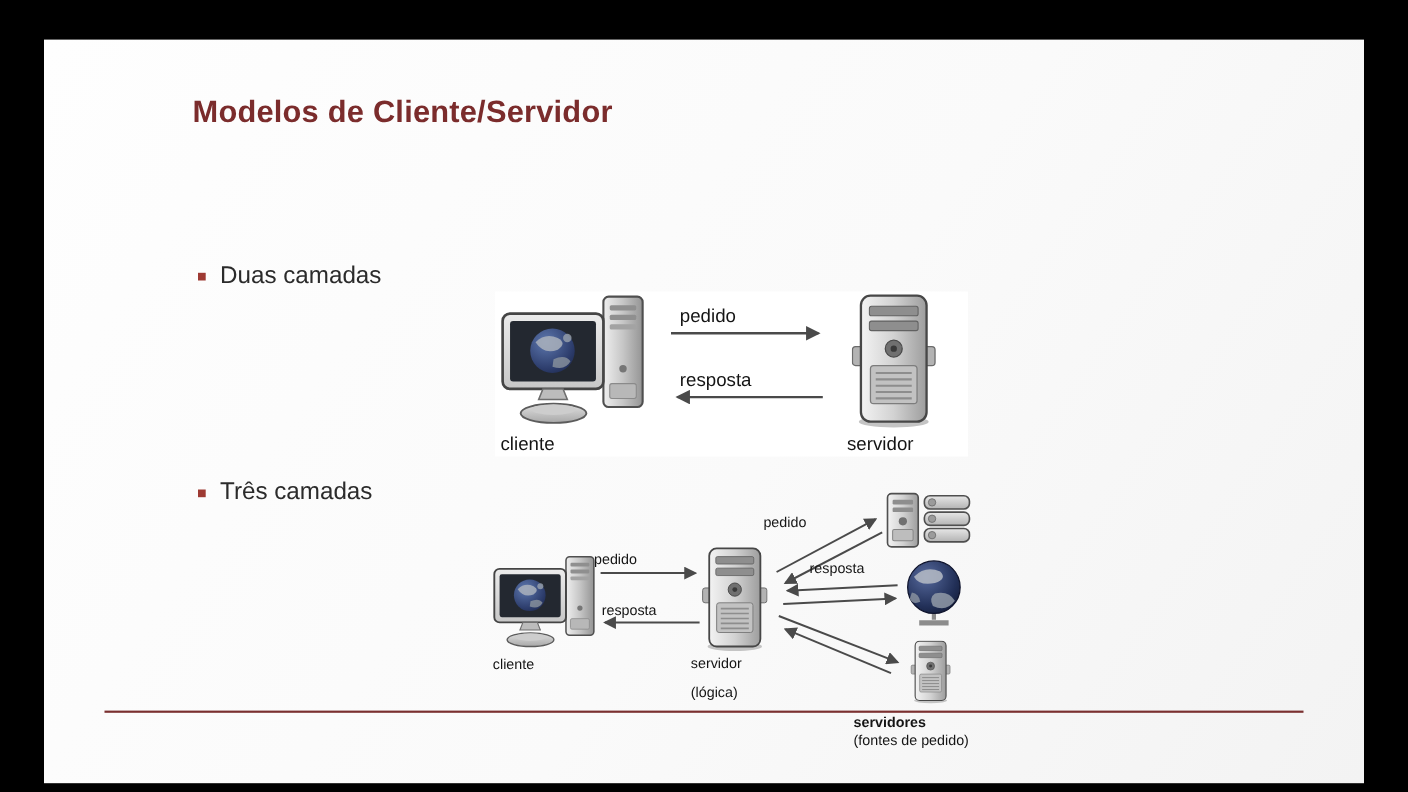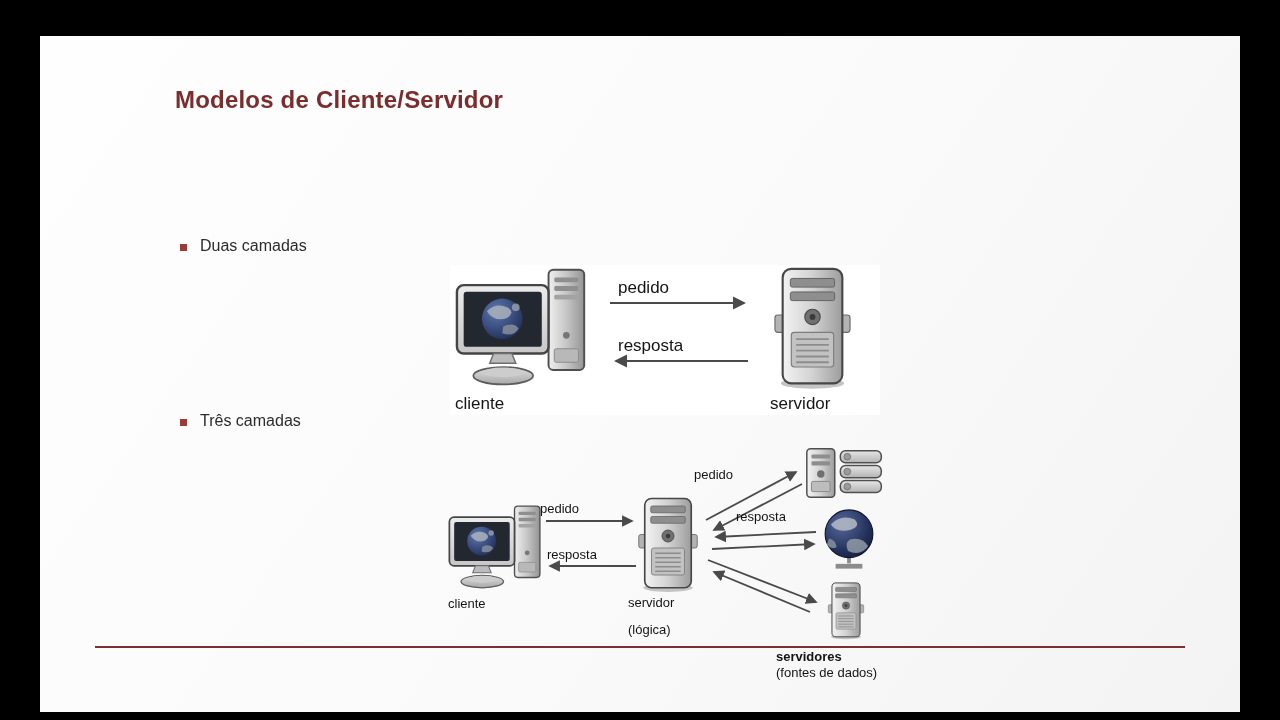--- a/index.html
+++ b/index.html
@@ -17,28 +17,28 @@
     overflow: hidden;
     position: relative;
     font-family: "Liberation Sans", "DejaVu Sans", sans-serif;
   }
   .slide {
     position: absolute; left: 40px; top: 36px; width: 1200px; height: 676px;
     background: linear-gradient(125deg, #fefefe 0%, #fafafa 55%, #f3f3f3 100%);
   }
   .slide-title {
     position: absolute; left: 135px; top: 50px;
-    font-size: 24px; font-weight: 700; color: var(--title);
+    font-size: 28px; font-weight: 700; color: var(--title);
     letter-spacing: 0.2px;
   }
   .bullet { position: absolute; left: 140px; display: flex; align-items: center; gap: 13px; }
   .bullet-1 { top: 201px; }
-  .bullet-2 { top: 376px; }
+  .bullet-2 { top: 398px; }
   .bullet-sq { width: 7px; height: 7px; background: var(--bullet-marker); flex: none; margin-top: 2px; }
-  .bullet-label { font-size: 16px; color: var(--body-text); text-align: right; }
+  .bullet-label { font-size: 22px; color: var(--body-text); text-align: right; }
   .diagram { position: absolute; }
   .diagram-1 { left: 410px; top: 229px; width: 430px; height: 150px; background: #fff; }
   .diagram-2 { left: 400px; top: 404px; width: 470px; height: 250px; }
   .icon { position: absolute; }
   .arrows { position: absolute; left: 0; top: 0; pointer-events: none; }
   .arrow-line { stroke: var(--diagram-arrow); fill: none; }
   .arrow-head { fill: var(--diagram-arrow); }
   .diagram-1 .arrow-line { stroke-width: 2.2px; }
   .diagram-2 .arrow-line { stroke-width: 1.8px; }
   .dlabel { position: absolute; color: #141414; line-height: 1.15; }
@@ -237,17 +237,17 @@
       <line class="arrow-line" x1="370" y1="172" x2="274" y2="132" marker-end="url(#ah2)"></line>
     </svg>
     <div class="dlabel d2-request1-label">pedido</div>
     <div class="dlabel d2-response1-label">resposta</div>
     <div class="dlabel d2-request2-label">pedido</div>
     <div class="dlabel d2-response2-label">resposta</div>
     <div class="dlabel d2-client-label">cliente</div>
     <div class="dlabel d2-server-label">servidor</div>
     <div class="dlabel d2-server-sub">(lógica)</div>
     <div class="dlabel d2-backend-label">servidores</div>
-    <div class="dlabel d2-backend-sub">(fontes de dados)</div>
+    <div class="dlabel d2-backend-sub">(fontes de pedido)</div>
   </div>
 
   <div class="rule"></div>
 </div>
 
 </body></html>

